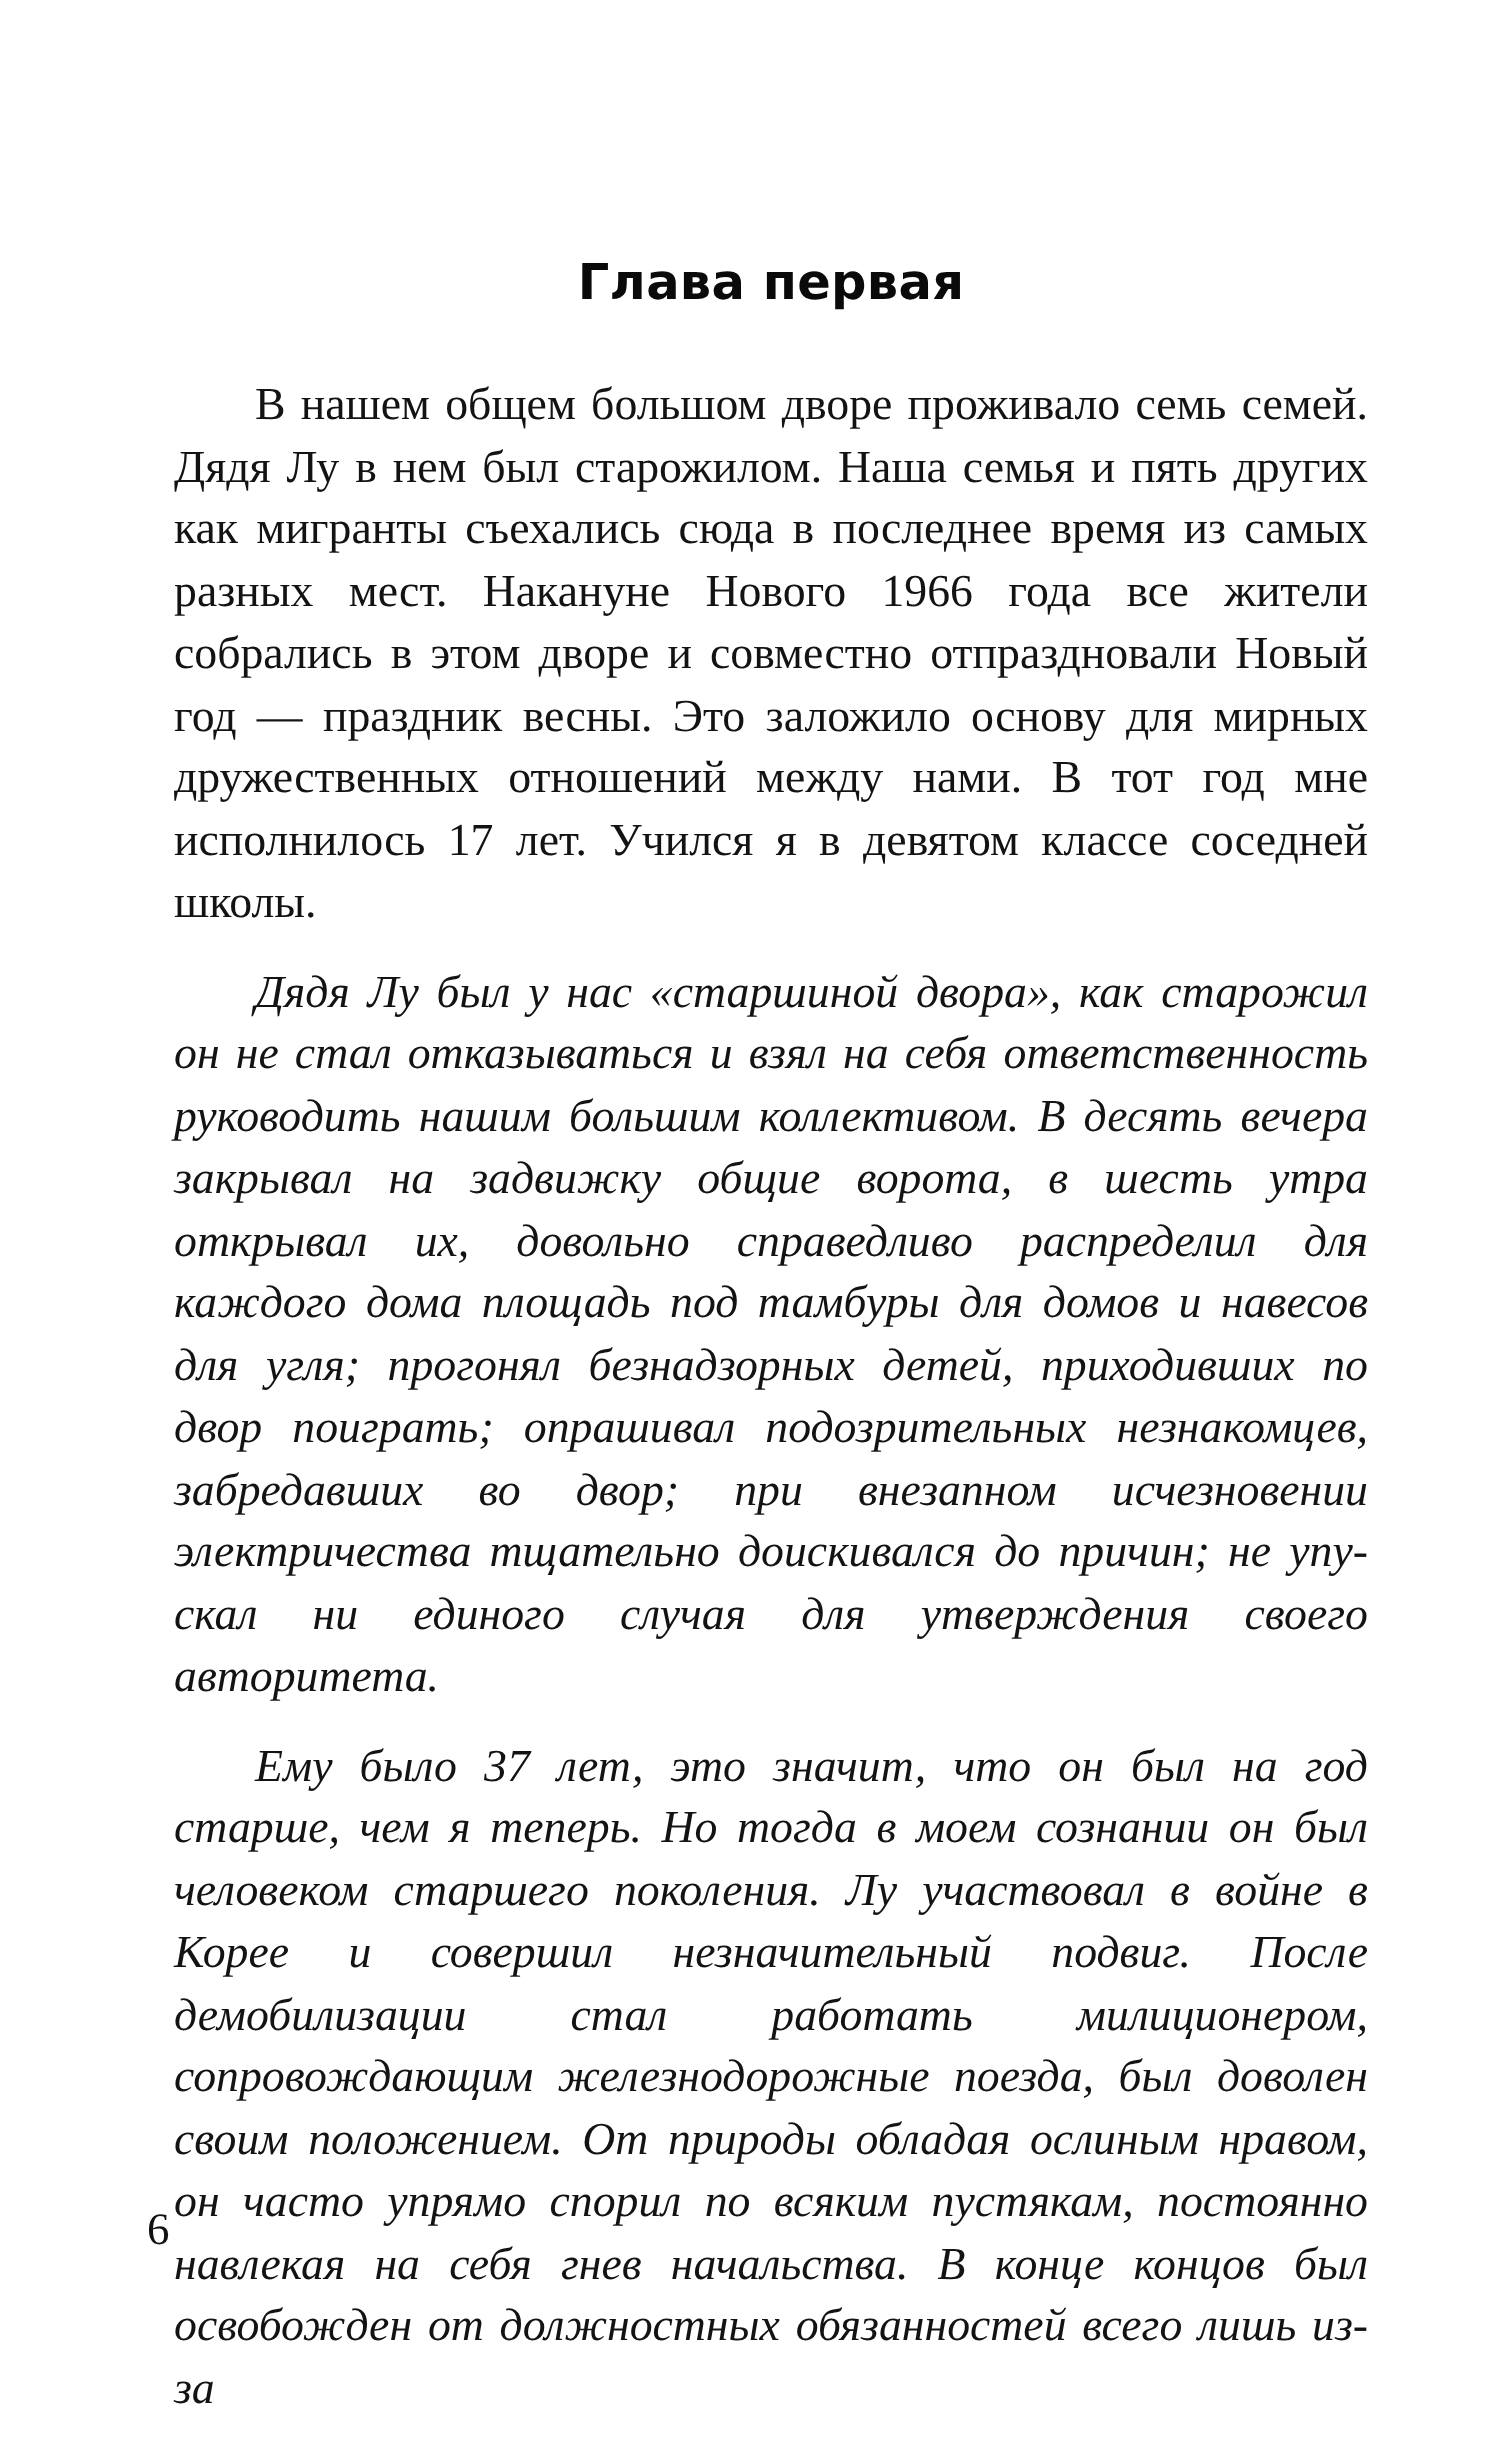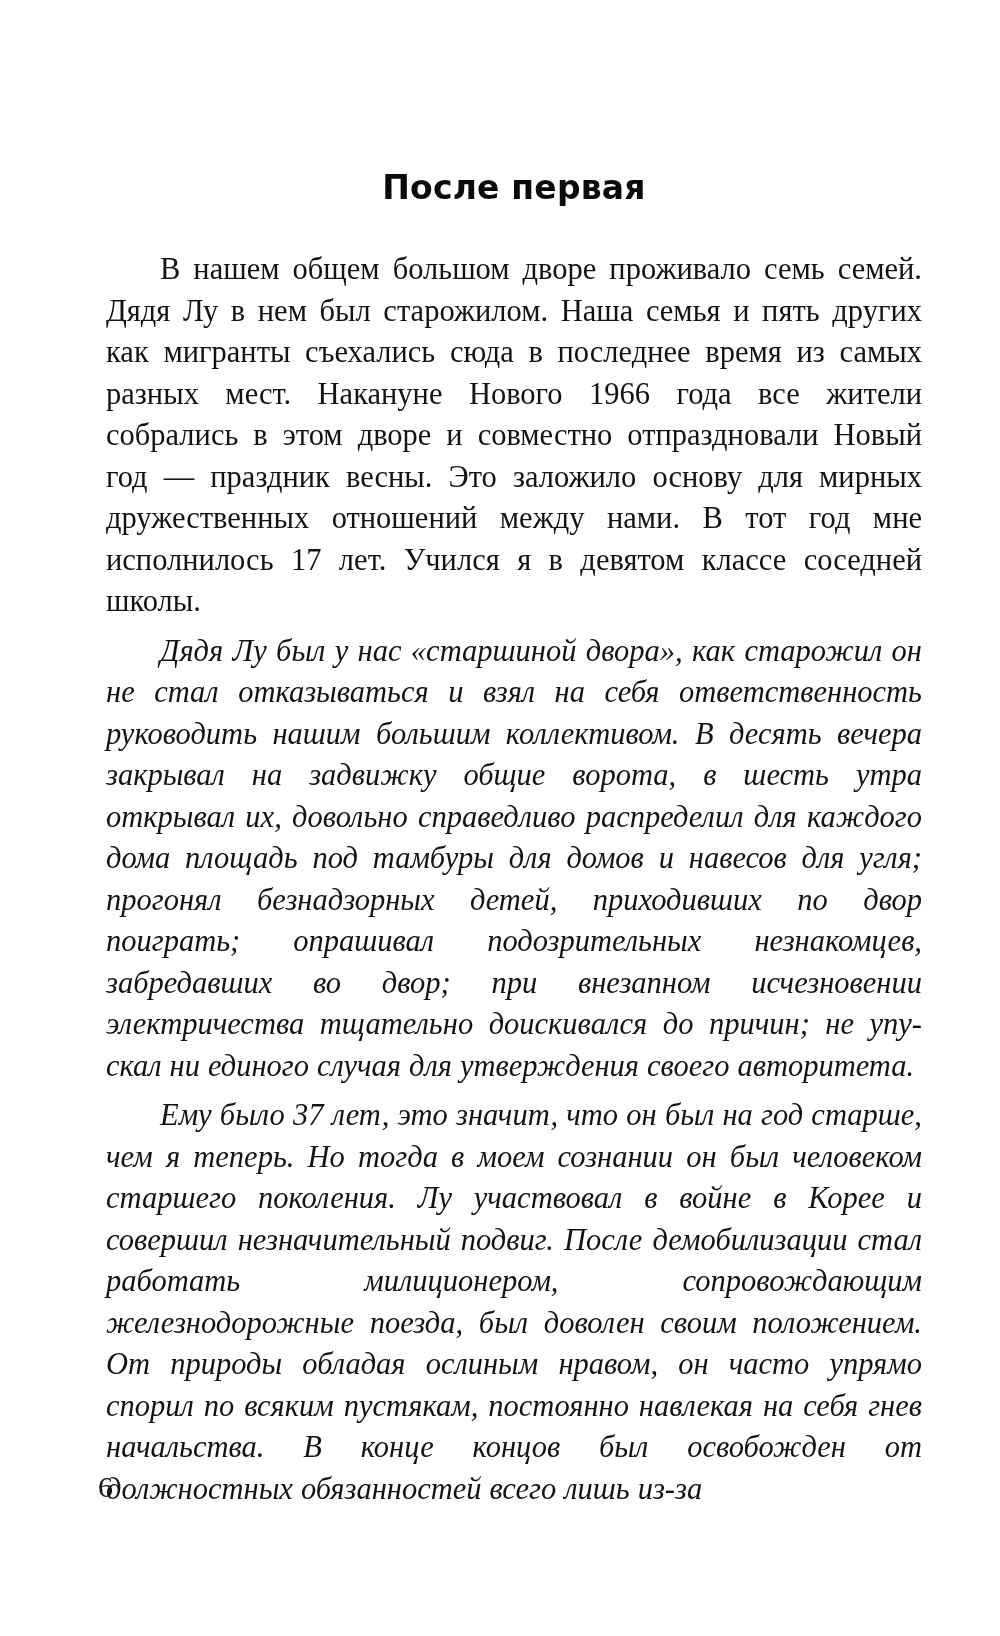--- a/index.html
+++ b/index.html
@@ -29,21 +29,21 @@
   .chapter-title {
     font-family: "DejaVu Sans", "Liberation Sans", sans-serif;
     font-weight: bold;
     font-size: 33px;
     text-align: center;
     letter-spacing: 0.2px;
     margin: 0 0 42px 0;
     color: #0a0a0a;
   }
   .body-text p {
-    margin: 8px;
+    margin: 18px;
     font-size: 30.5px;
     line-height: 41.5px;
     text-align: justify;
     text-indent: 54px;
     color: #131313;
     word-spacing: 0.4px;
     -webkit-hyphens: manual;
     hyphens: manual;
   }
   .body-text p + p {
@@ -59,21 +59,21 @@
     font-family: "Liberation Serif", "DejaVu Serif", serif;
   }
 </style>
 </head>
 <body>
 
 <div class="page">
 
   <div class="content">
 
-    <h1 class="chapter-title">После первая</h1>
+    <h1 class="chapter-title">Глава первая</h1>
 
     <div class="body-text">
       <p>В нашем общем большом дворе проживало семь семей. Дядя Лу в нем был старожилом. Наша семья и пять других как мигранты съехались сюда в последнее время из самых разных мест. Накануне Нового 1966 года все жители собрались в этом дворе и совместно отпраздновали Новый год — праздник вес­ны. Это заложило основу для мирных дружественных отно­шений между нами. В тот год мне исполнилось 17 лет. Учился я в девятом классе соседней школы.</p>
       <p>Дядя Лу был у нас «старшиной двора», как старожил он не стал отказываться и взял на себя ответственность руководить нашим большим коллективом. В десять вечера закрывал на задвижку общие ворота, в шесть утра открывал их, довольно справедливо распределил для каждого дома площадь под тамбу­ры для домов и навесов для угля; прогонял безнадзорных детей, приходивших по двор поиграть; опрашивал подозрительных незнакомцев, забредавших во двор; при внезапном исчезнове­нии электричества тщательно доискивался до причин; не упу­скал ни единого случая для утверждения своего авторитета.</p>
       <p>Ему было 37 лет, это значит, что он был на год старше, чем я теперь. Но тогда в моем сознании он был человеком стар­шего поколения. Лу участвовал в войне в Корее и совершил незначительный подвиг. После демобилизации стал работать милиционером, сопровождающим железнодорожные поезда, был доволен своим положением. От природы обладая ослиным нравом, он часто упрямо спорил по всяким пустякам, посто­янно навлекая на себя гнев начальства. В конце концов был освобожден от должностных обязанностей всего лишь из-за</p>
     </div>
 
   </div>
 
   <div class="page-number">6</div>

